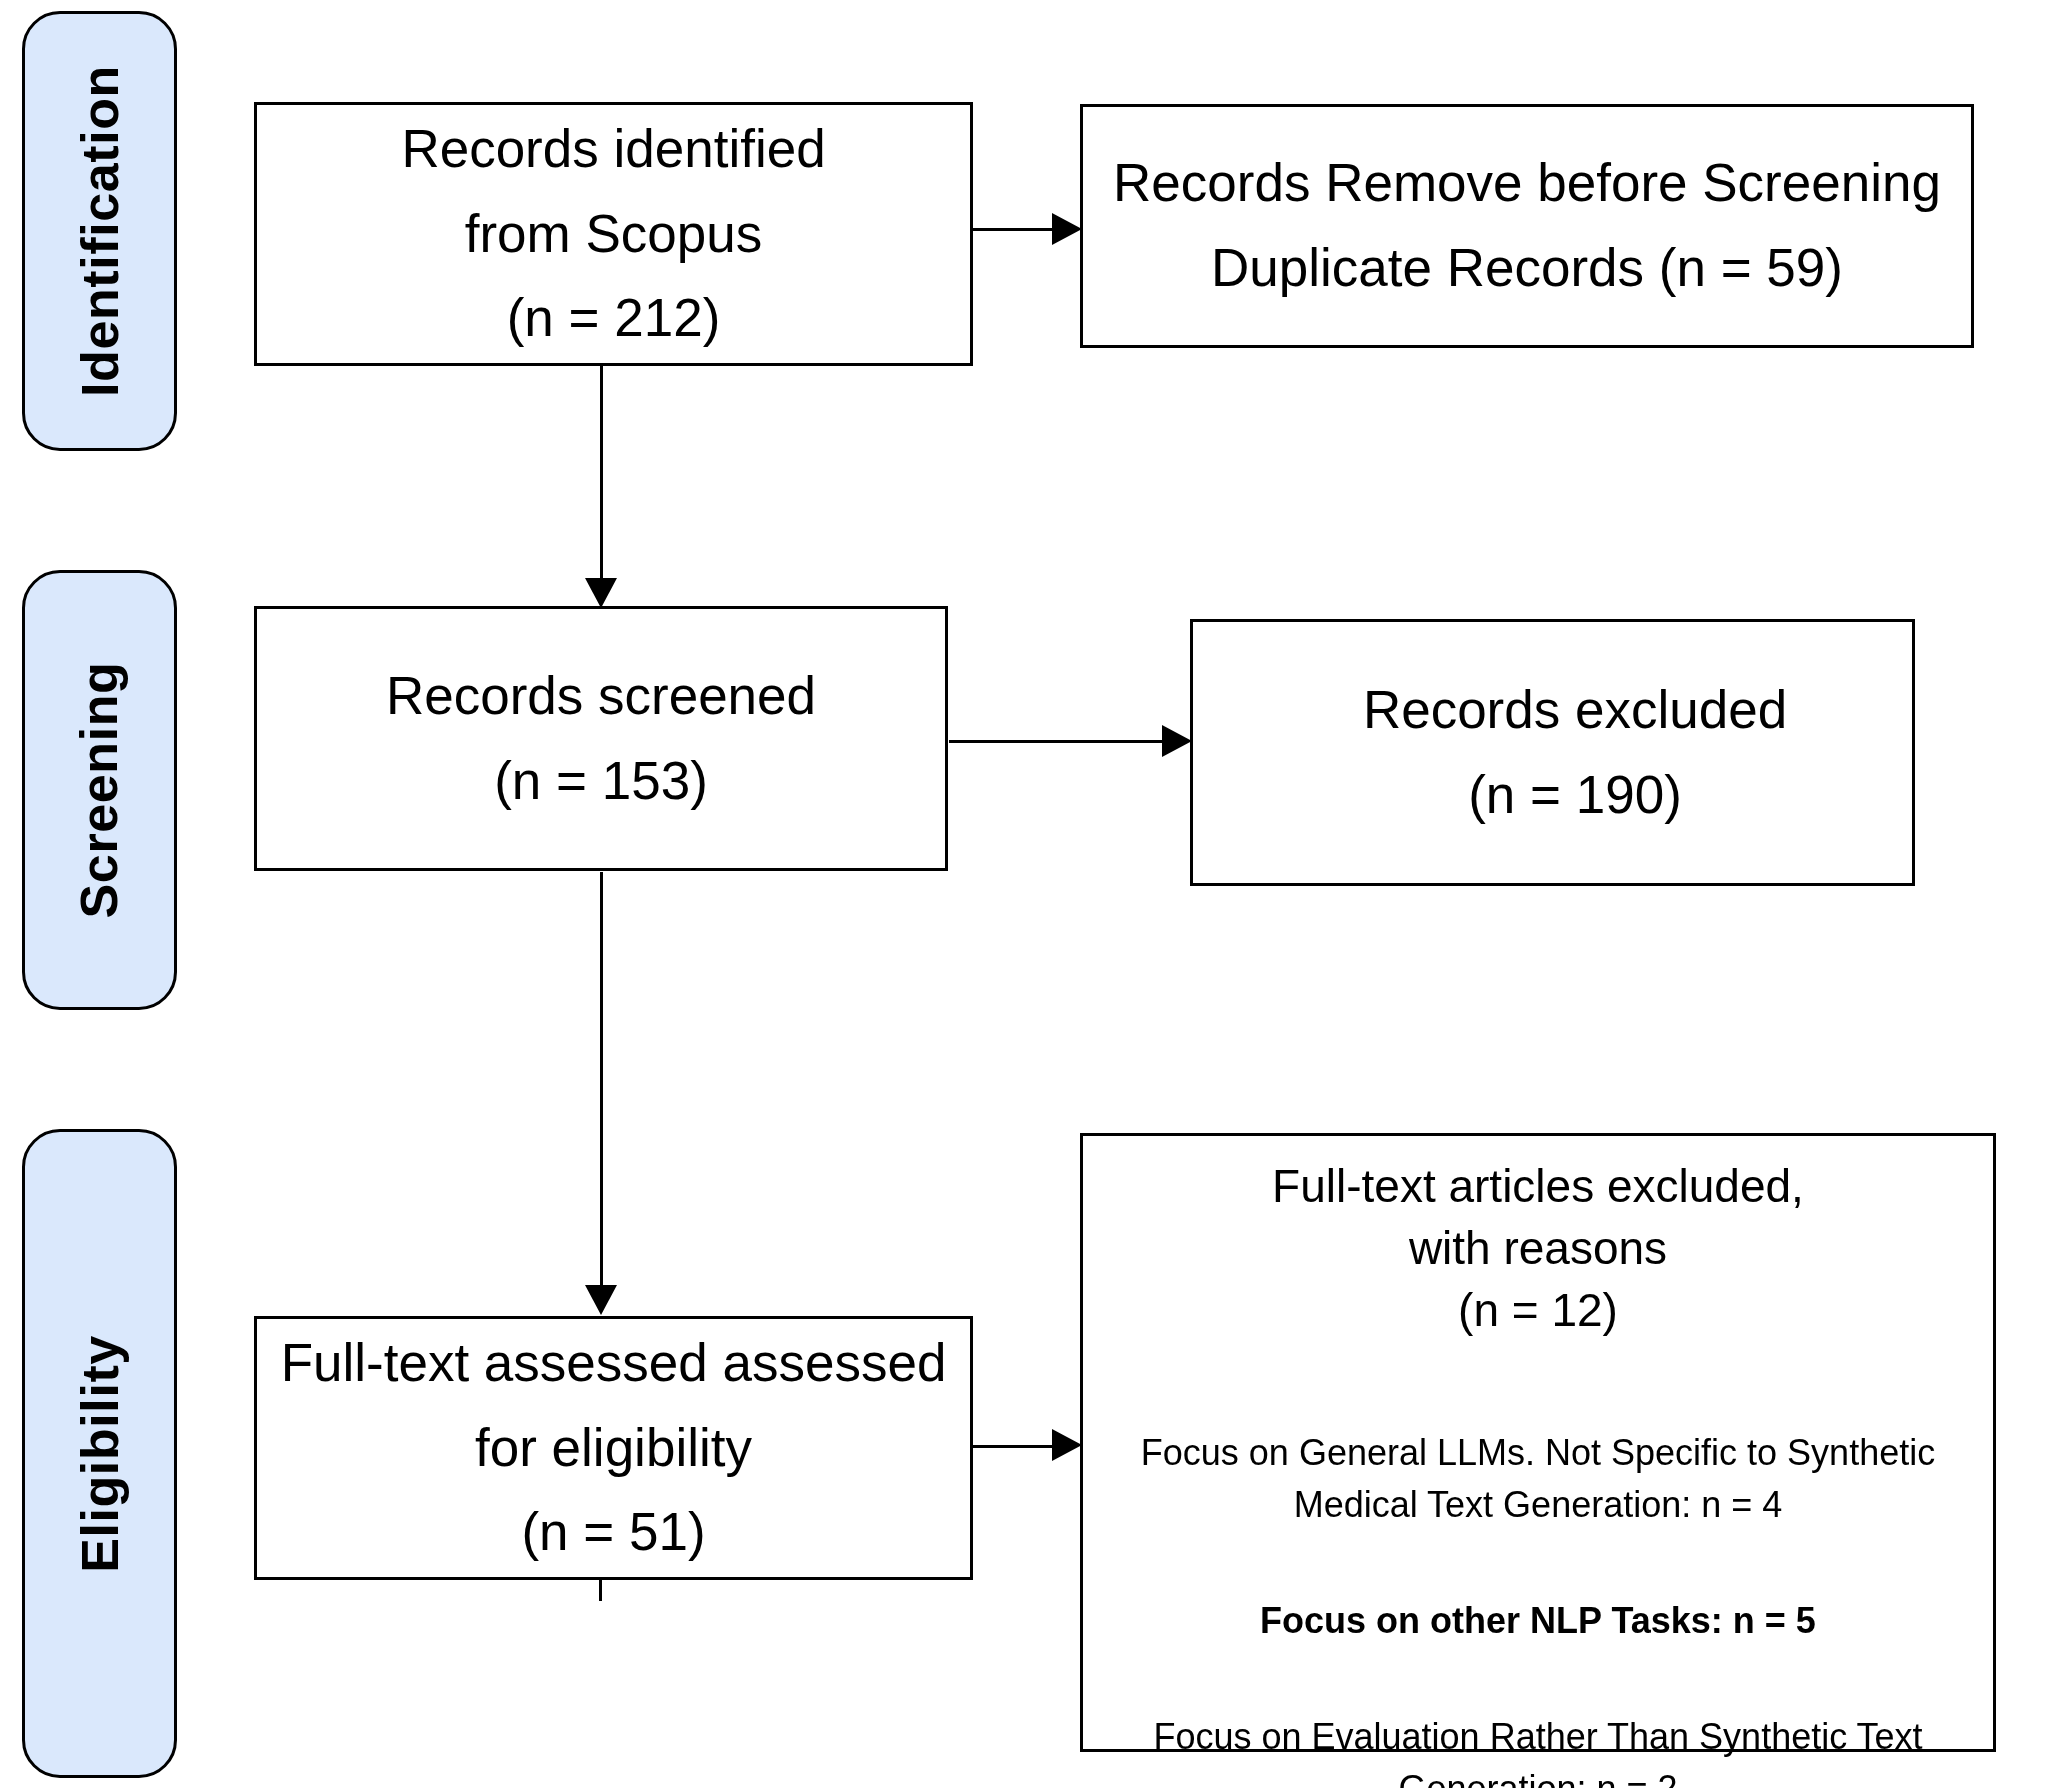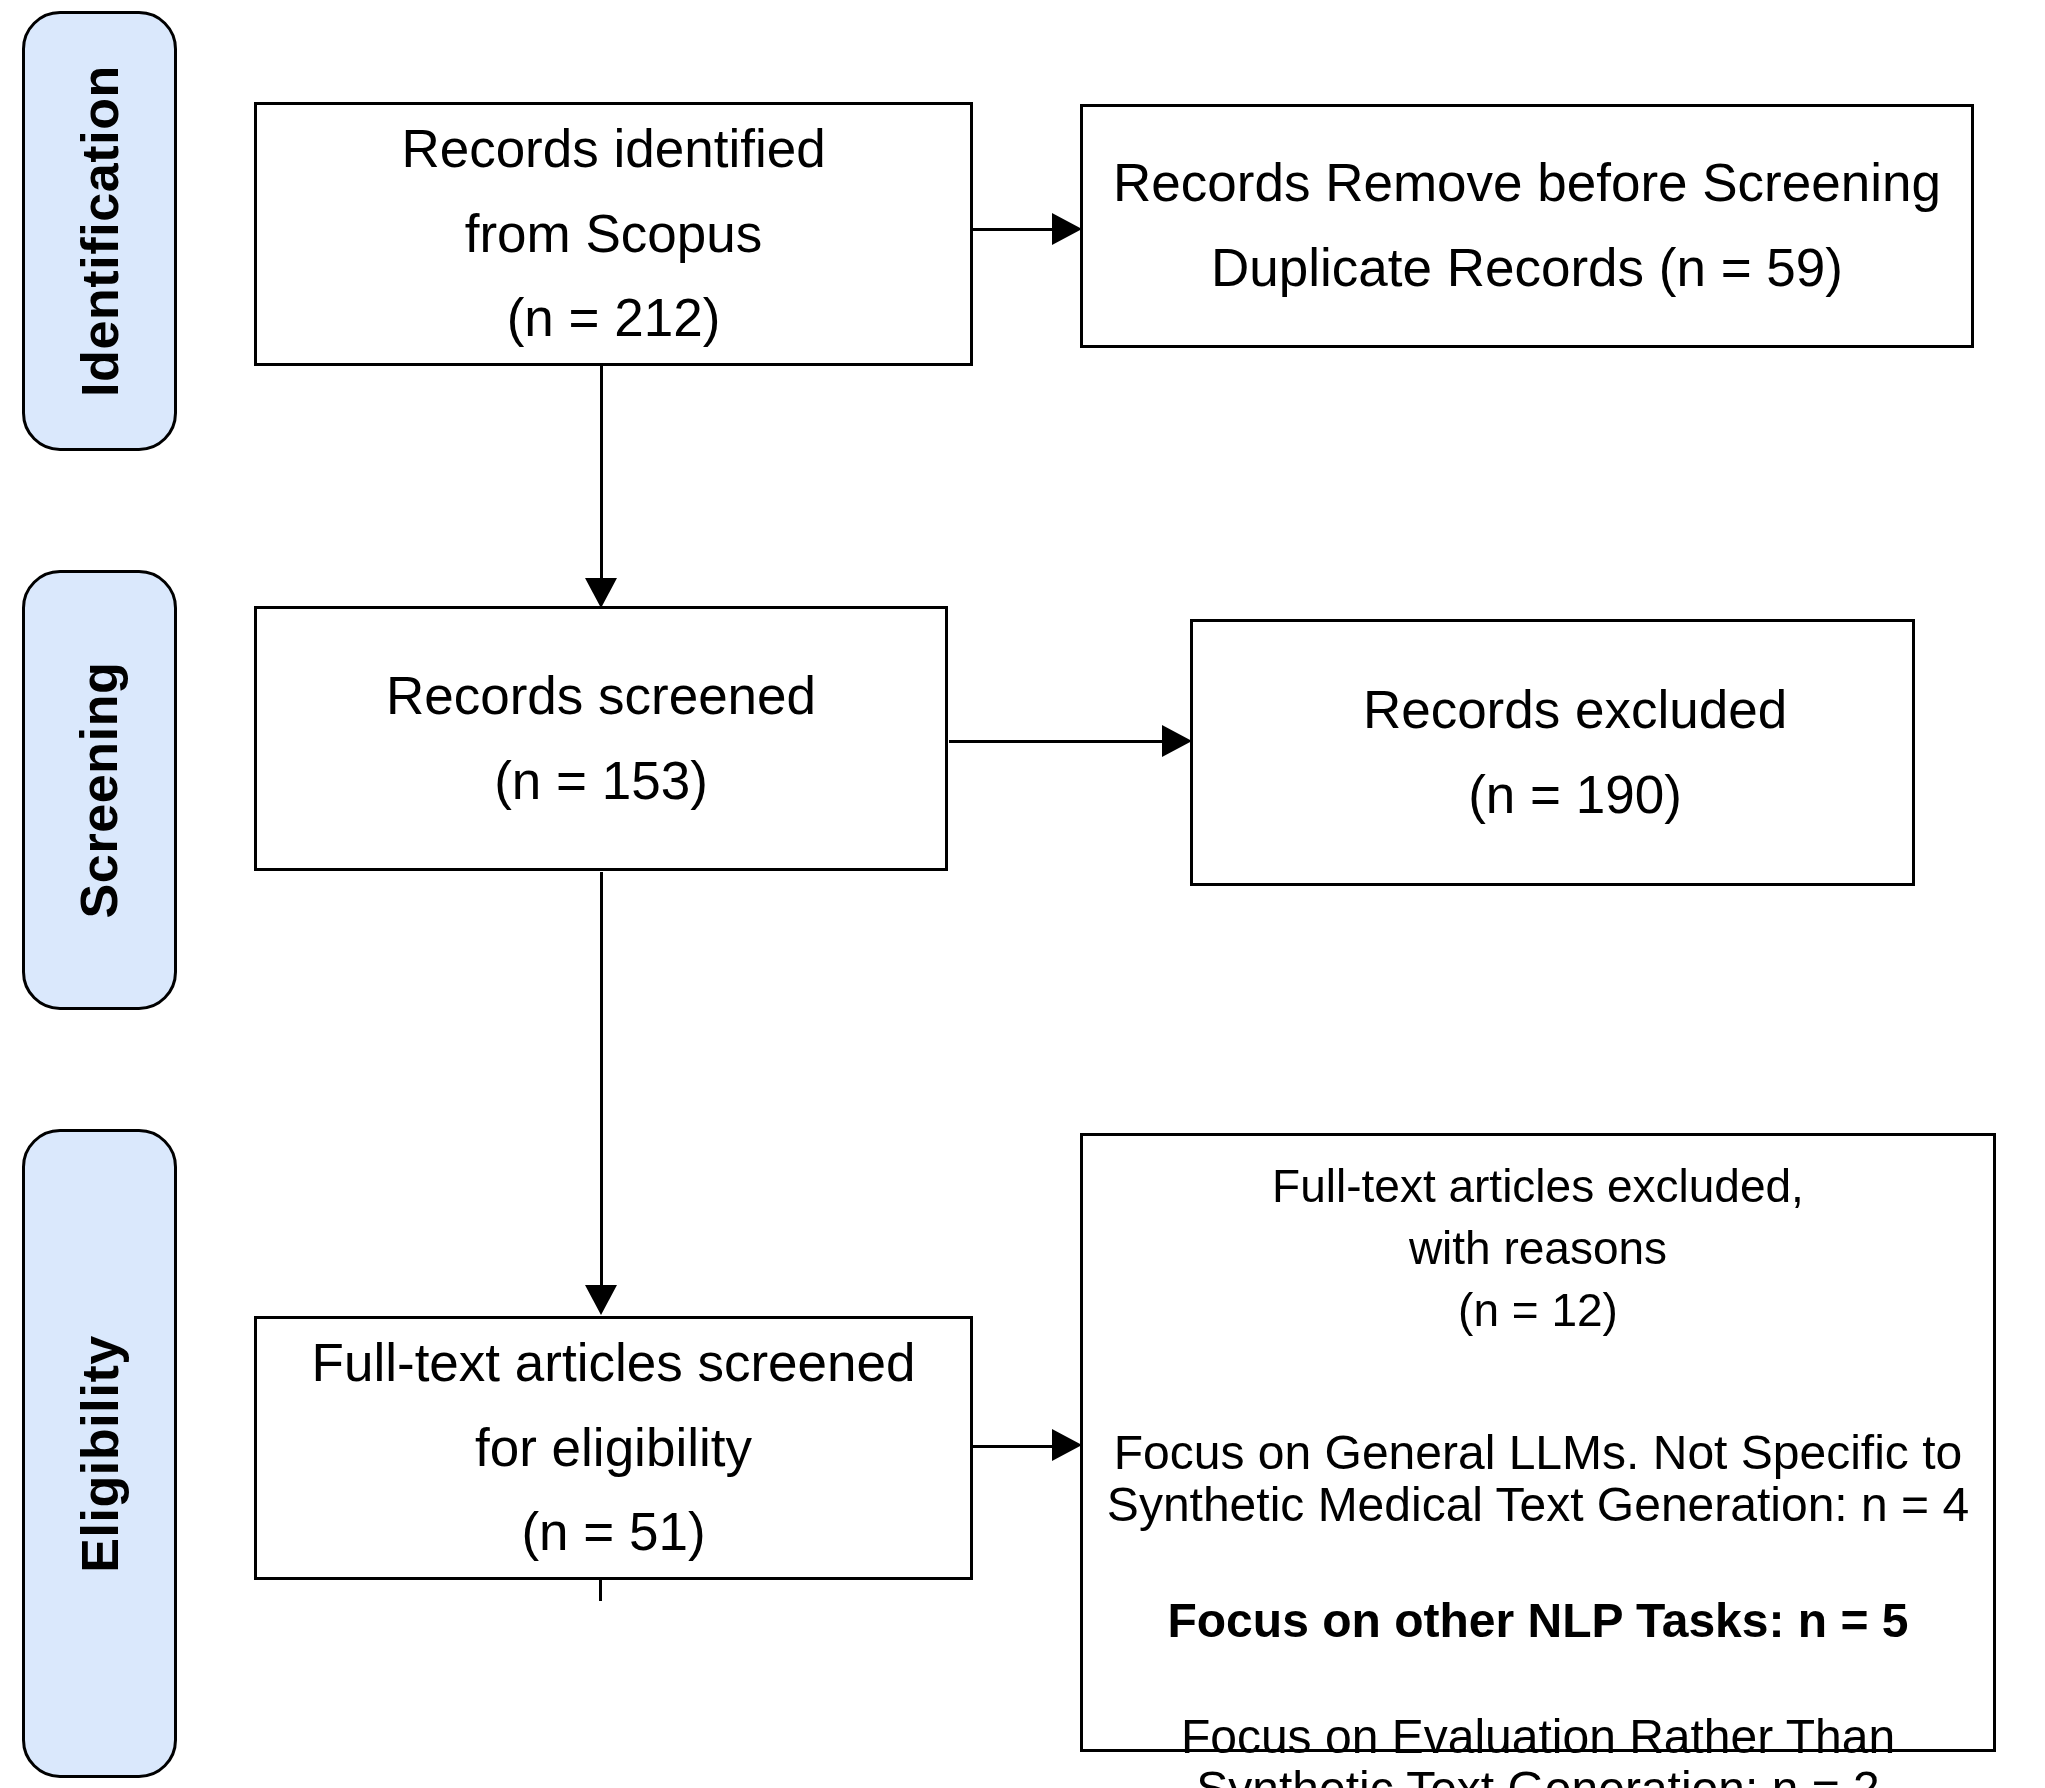--- a/index.html
+++ b/index.html
@@ -38,21 +38,21 @@
     display:flex; flex-direction:column;
     align-items:center; justify-content:center;
     text-align:center;
     font-size:53px; line-height:1.6;
   }
   .box .bline { display:block; }
 
   
   .box.bigbox { justify-content:flex-start; padding:18.6px 12.4px 0 12.4px; }
   .bigbox .title { font-size:46px; line-height:62px; margin:0; }
-  .bigbox .reason { font-size:48px; line-height:52px; margin:0; }
+  .bigbox .reason { font-size:36px; line-height:52px; margin:0; }
   .bigbox .reason.r1 { margin-top:62px; }
   .bigbox .reason.r2 { margin-top:40px;font-weight:bold; }
   .bigbox .reason.r3 { margin-top:40px; }
 
   
   .hline { position:absolute; height:2.5px; background:var(--arrow,#000); }
   .vline { position:absolute; width:2.5px; background:var(--arrow,#000); }
   .head-right {
     position:absolute; width:0; height:0;
     border-top:16.7px solid transparent;
@@ -96,21 +96,21 @@
     <span class="bline">Records screened</span>
     <span class="bline">(n = 153)</span>
   </div>
 
   <div class="box" style="left:1190px; top:619px; width:725px; height:267px;padding-left:45px;">
     <span class="bline">Records excluded</span>
     <span class="bline">(n = 190)</span>
   </div>
 
   <div class="box" style="left:254px; top:1316px; width:719px; height:264px;">
-    <span class="bline">Full-text articles screened</span>
+    <span class="bline">Full-text assessed assessed</span>
     <span class="bline">for eligibility</span>
     <span class="bline">(n = 51)</span>
   </div>
 
   <div class="box bigbox" style="left:1080px; top:1133px; width:916px; height:619px;gap:24px;">
     <p class="title">
       <span class="bline">Full-text articles excluded,</span>
       <span class="bline">with reasons</span>
       <span class="bline">(n = 12)</span>
     </p>

